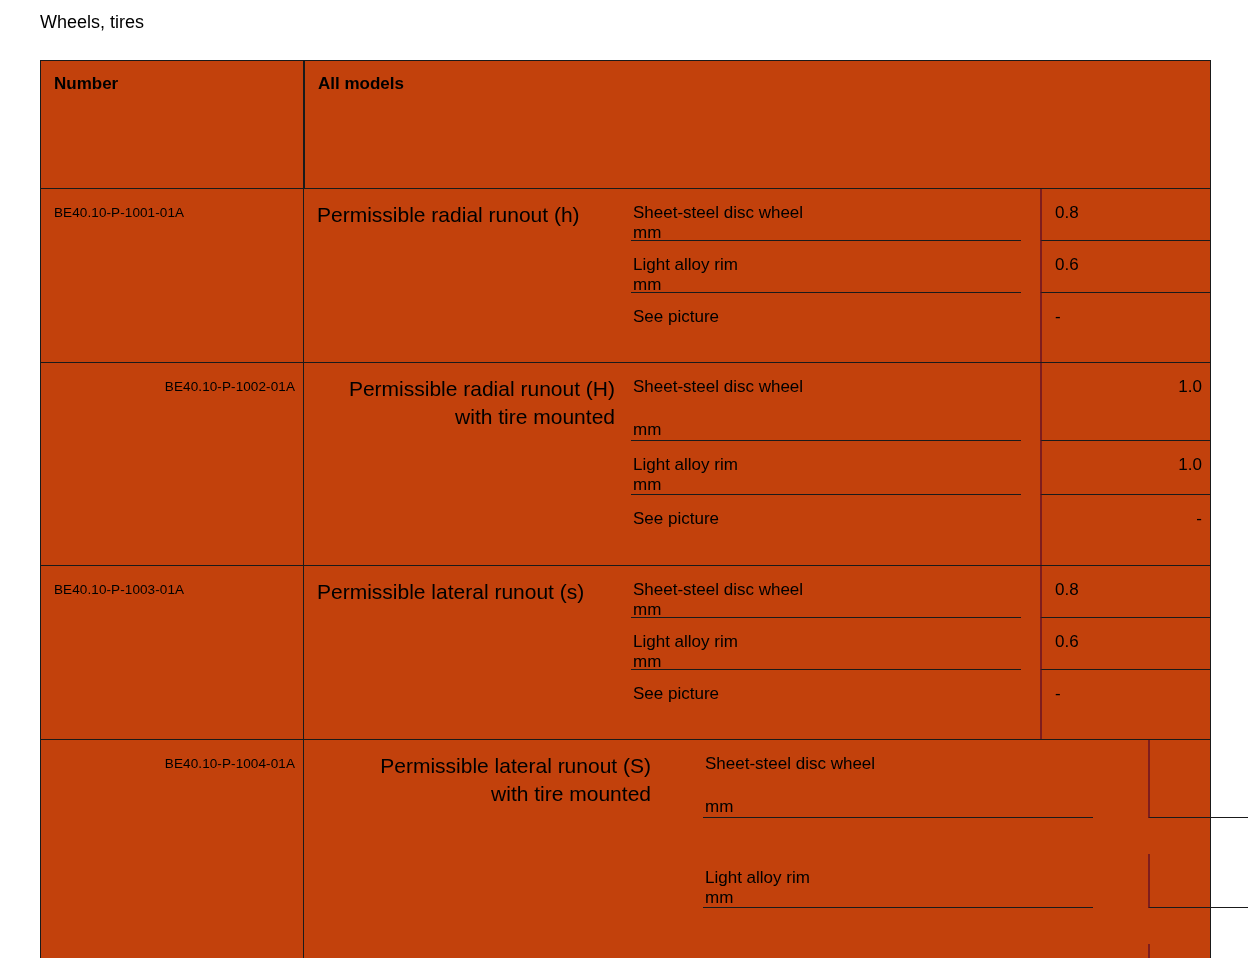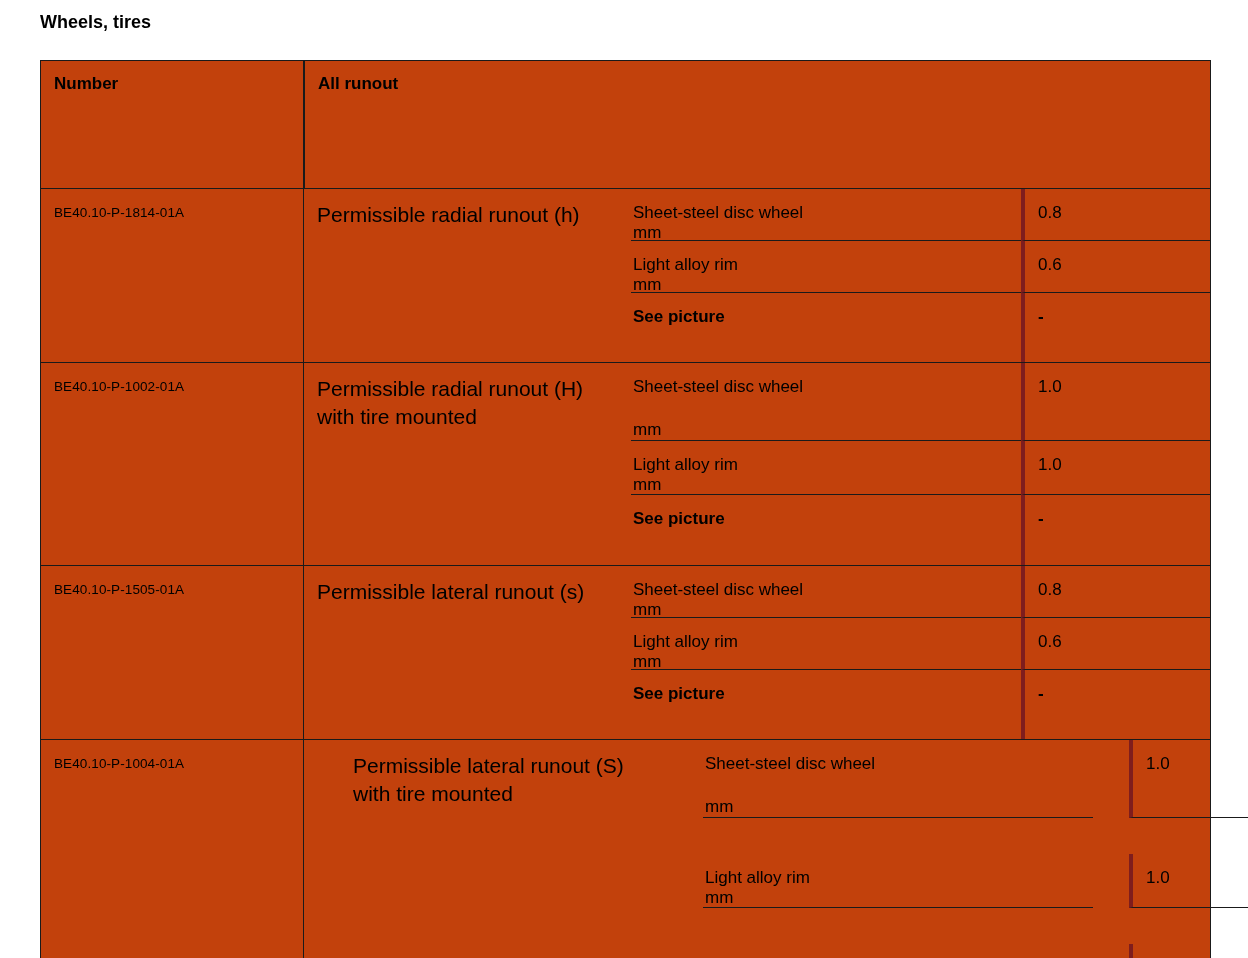--- a/index.html
+++ b/index.html
@@ -10,21 +10,21 @@
     position: relative;
     font-family: "Liberation Sans", sans-serif;
     color: #000000;
     overflow: hidden;
   }
   .page-title {
     position: absolute;
     left: 40px;
     top: 12px;
     font-size: 18px;
-    font-weight: bold;
+    font-weight: normal;
   }
   .spec-table {
     position: absolute;
     left: 40px;
     top: 60px;
     width: 1171px;
     border: 1px solid #1a1a1a;
     background: #c2410c;
   }
   
@@ -42,21 +42,21 @@
   .header-cell.h-num { border-right: 1px solid #1a1a1a; }
   .header-cell.h-models { border-left: 1px solid #1a1a1a; }
   
   .group {
     display: grid;
     grid-template-columns: 263px 327px 390px 189px;
     border-bottom: 1px solid #1a1a1a;
   }
   .group:last-child { border-bottom: none; gap: 36px; }
   .group-short { grid-template-rows: 52px 52px 69px; }
-  .group-tall  { grid-template-rows: 78px 54px 70px; }
+  .group-tall  { grid-template-rows: 78px 54px 70px; text-align: right; }
   .num-cell {
     grid-column: 1;
     grid-row: 1 / 4;
     border-right: 1px solid #1a1a1a;
     padding: 16px 8px 0 13px;
     font-size: 13.5px;
     letter-spacing: 0.1px;
   }
   .des-cell {
     grid-column: 2;
@@ -70,45 +70,46 @@
     grid-column: 3;
     display: flex;
     justify-content: space-between;
     align-items: flex-start;
     padding: 14px 13px 0 2px;
     font-size: 17px;
     flex-direction: column;
   }
   .sub-value {
     grid-column: 4;
-    border-left: 4px solid #7f1d1d;
+    border-left: 2px solid #7f1d1d;
     padding: 14px 8px 0 13px;
     font-size: 17px;
+    margin-left: 19px;
   }
   .r1 { grid-row: 1; }
   .r2 { grid-row: 2; }
-  .r3 { grid-row: 3; font-weight: bold; }
+  .r3 { grid-row: 3; }
   .sep { border-bottom: 1px solid #1a1a1a; }
 </style>
 </head>
 <body>
 
 <div>
 
   <div class="page-title">Wheels, tires</div>
 
   <div class="spec-table">
 
     <div class="header-row">
       <div class="header-cell h-num">Number</div>
-      <div class="header-cell h-models">All runout</div>
+      <div class="header-cell h-models">All models</div>
     </div>
 
     <div class="group group-short">
-      <div class="num-cell">BE40.10-P-1814-01A</div>
+      <div class="num-cell">BE40.10-P-1001-01A</div>
       <div class="des-cell">
         <span class="des-line">Permissible radial runout (h)</span>
         <span class="des-line"></span>
       </div>
       <div class="sub-label r1 sep">
         <span>Sheet-steel disc wheel</span>
         <span>mm</span>
       </div>
       <div class="sub-value r1 sep">0.8</div>
       <div class="sub-label r2 sep">
@@ -140,21 +141,21 @@
       </div>
       <div class="sub-value r2 sep">1.0</div>
       <div class="sub-label r3">
         <span>See picture</span>
         <span></span>
       </div>
       <div class="sub-value r3">-</div>
     </div>
 
     <div class="group group-short">
-      <div class="num-cell">BE40.10-P-1505-01A</div>
+      <div class="num-cell">BE40.10-P-1003-01A</div>
       <div class="des-cell">
         <span class="des-line">Permissible lateral runout (s)</span>
         <span class="des-line"></span>
       </div>
       <div class="sub-label r1 sep">
         <span>Sheet-steel disc wheel</span>
         <span>mm</span>
       </div>
       <div class="sub-value r1 sep">0.8</div>
       <div class="sub-label r2 sep">

